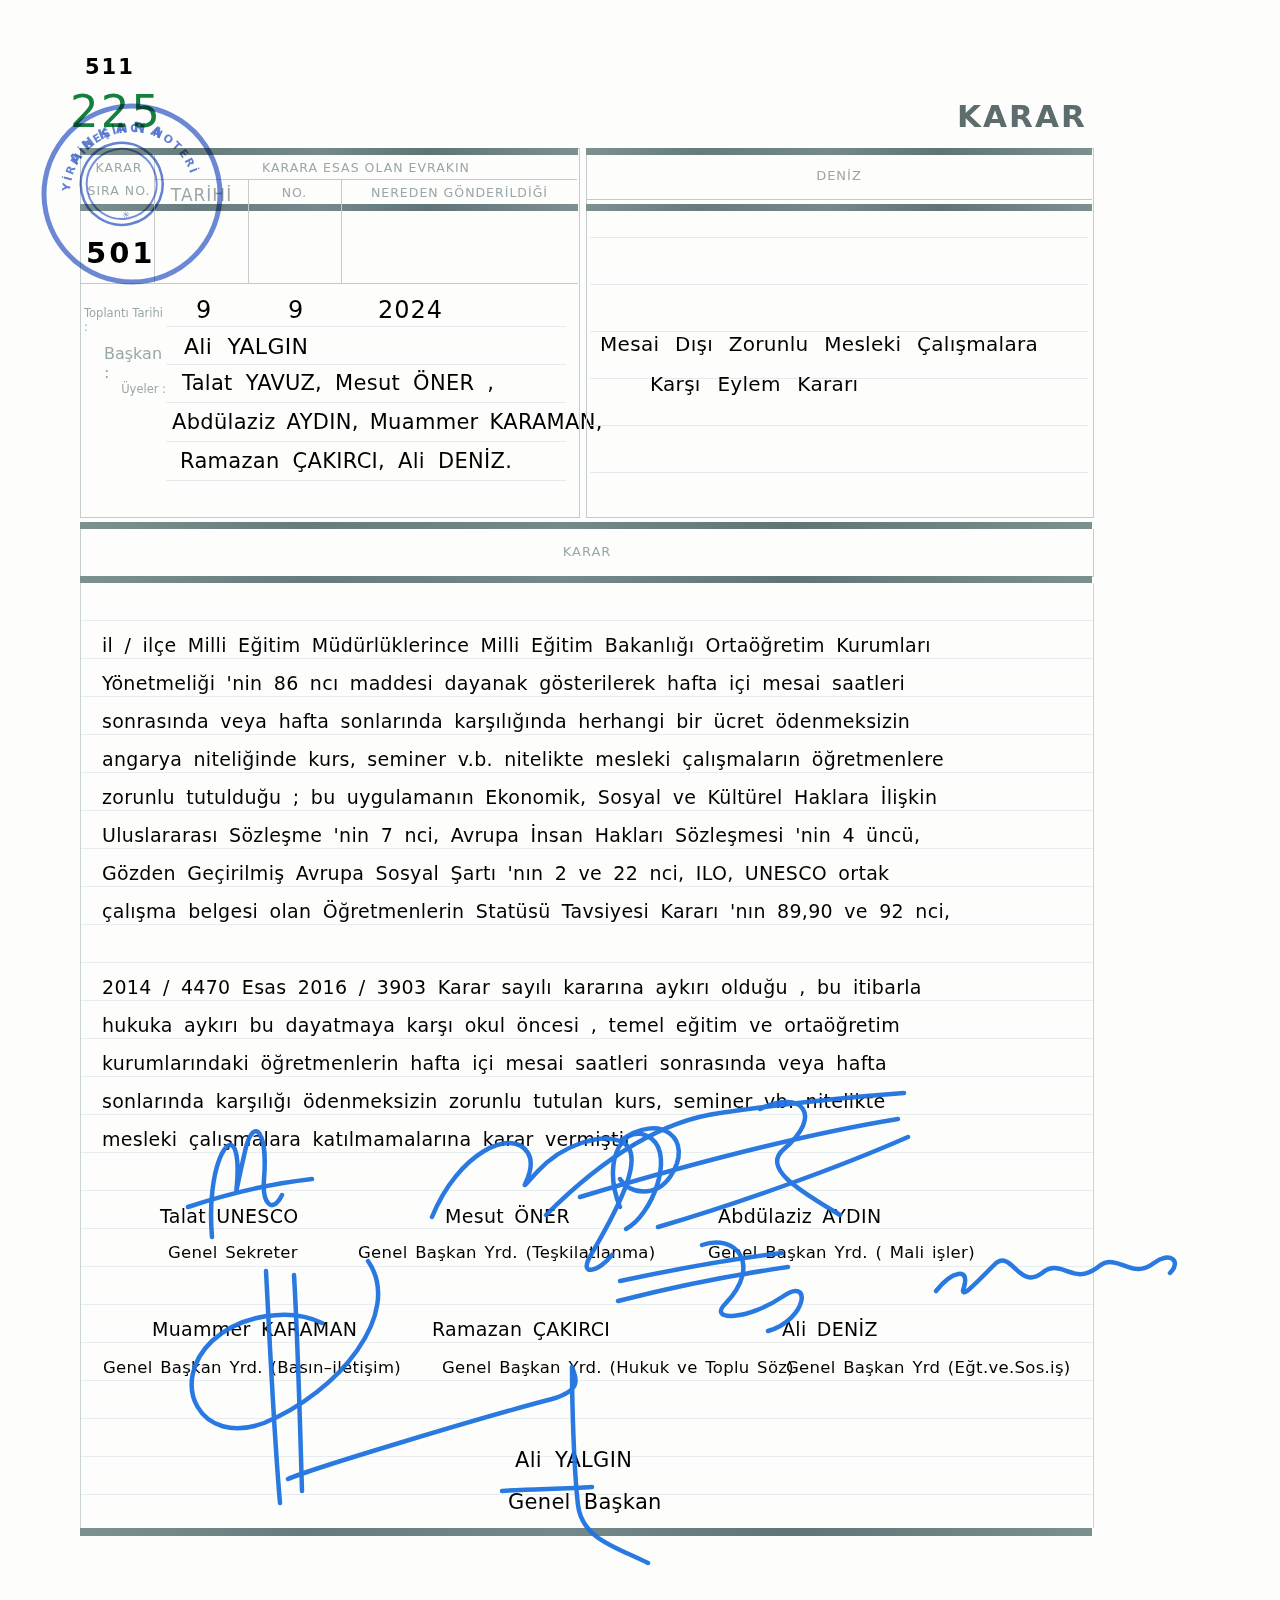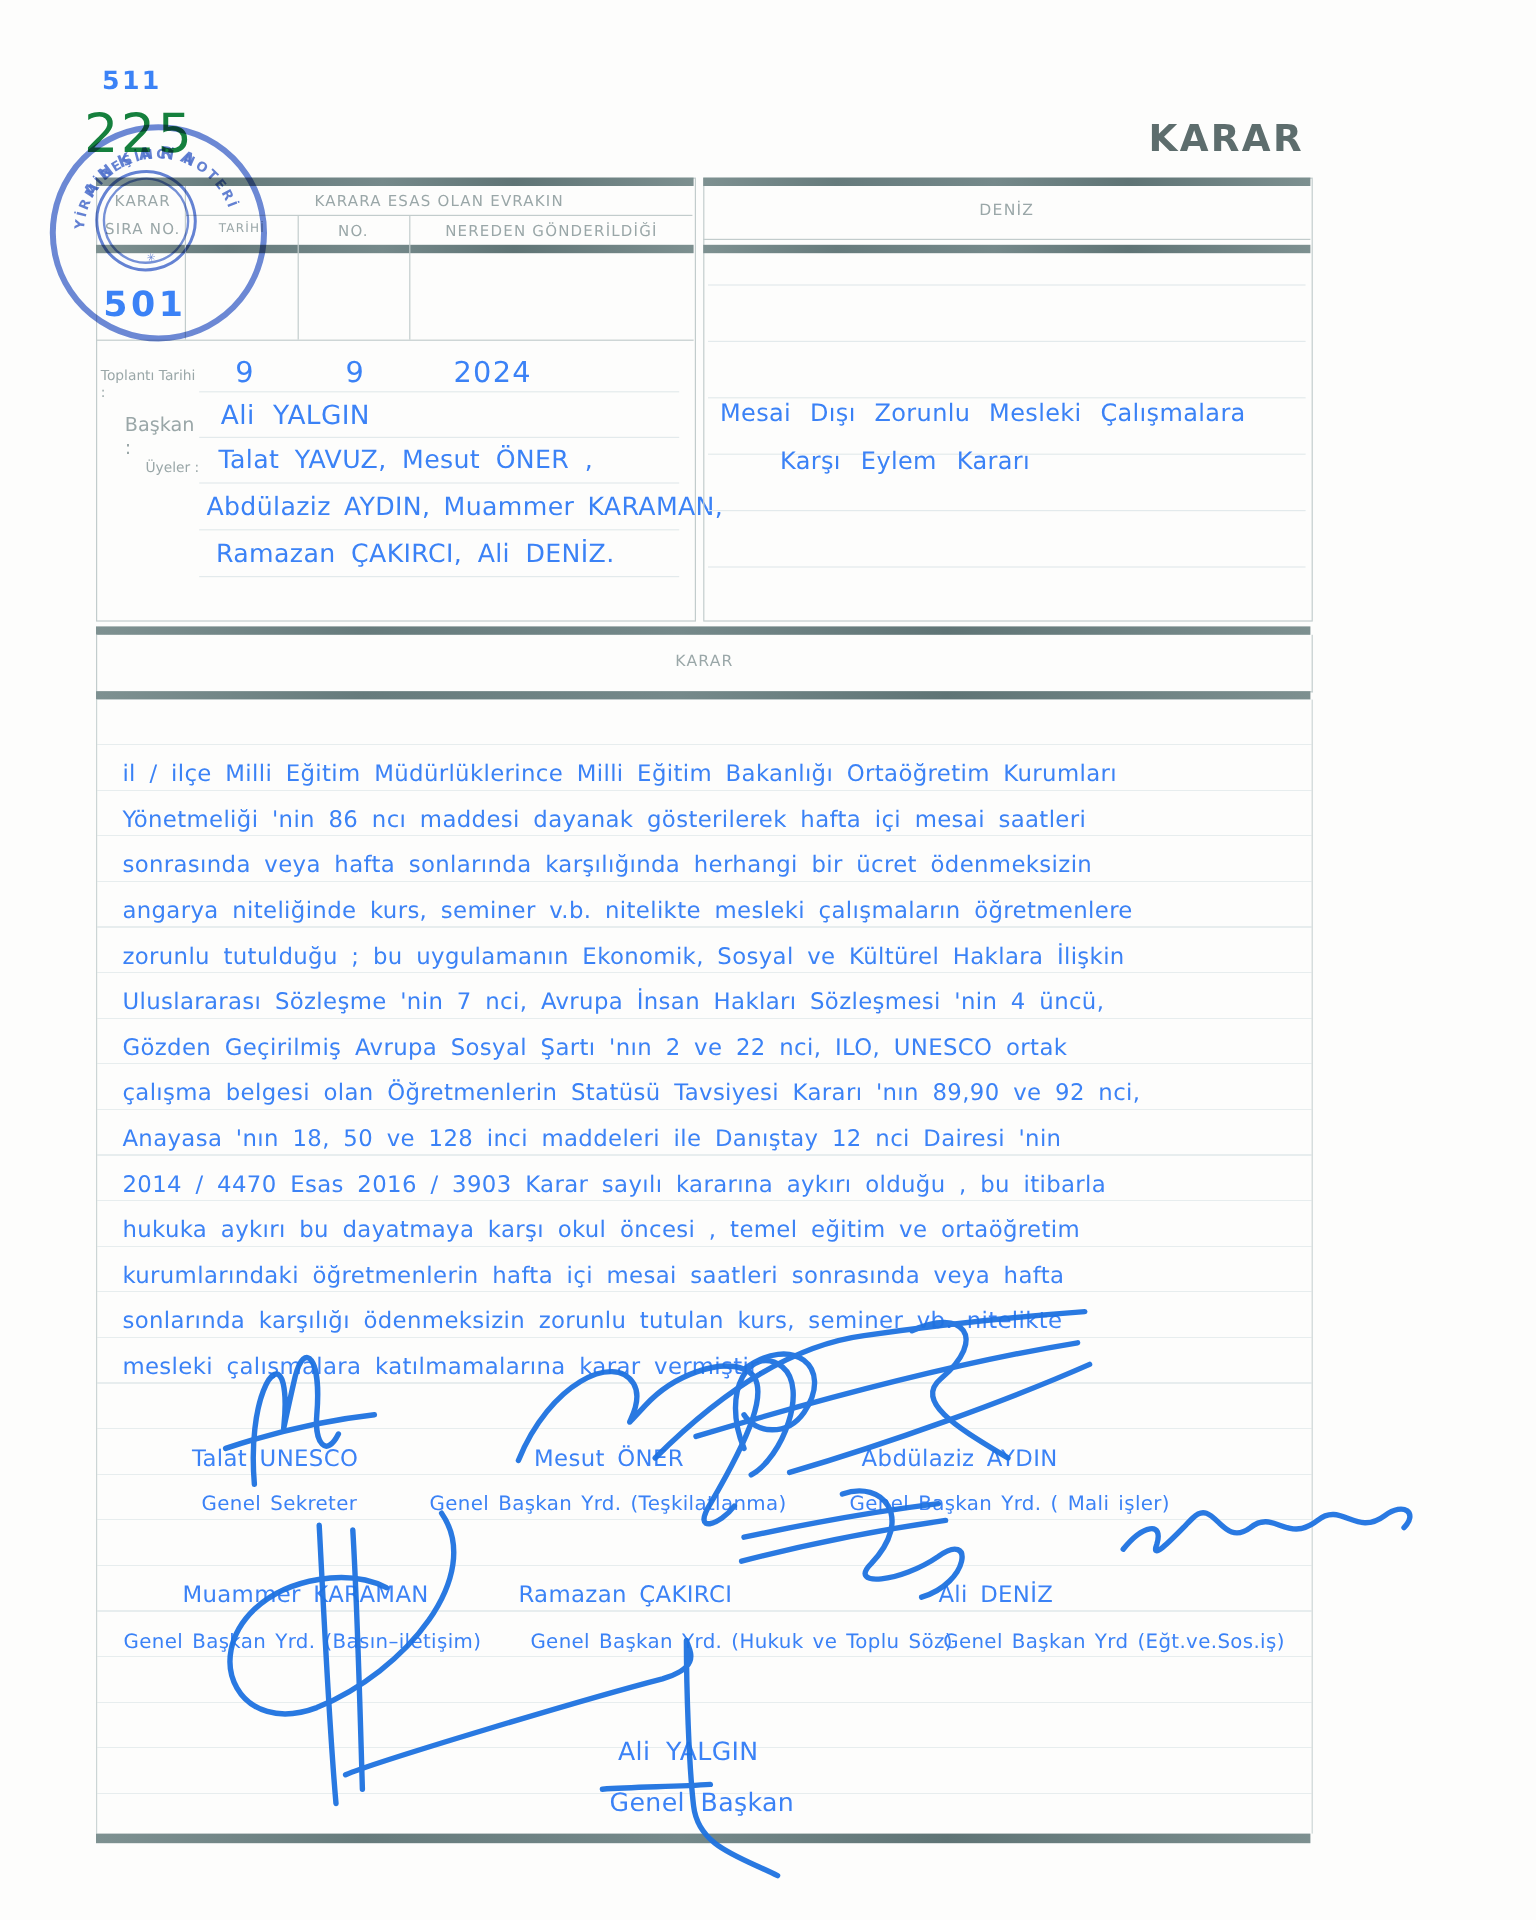--- a/index.html
+++ b/index.html
@@ -4,21 +4,21 @@
 <style>
   html,body{margin:0;padding:0;}
   body{width:1280px;height:1600px;background:#fdfdfc;font-family:"DejaVu Sans",sans-serif;overflow:hidden;}
   #page{position:relative;width:1280px;height:1600px;background:#fdfdfc;}
   .abs{position:absolute;}
   .bar{position:absolute;height:7px;background:linear-gradient(90deg,#7e9191,#667b7c 22%,#75898a 48%,#5f7475 70%,#7d9090);}
   .thinline{position:absolute;height:1px;background:#c2cccc;}
   .rule{position:absolute;height:1px;background:#e3eaec;}
   .vline{position:absolute;width:1px;background:#c2cccc;}
   .printlabel{color:#9aa7a8;letter-spacing:1px;}
-  .hand{color:#3b82f6;letter-spacing:.3px;white-space:nowrap;}
+  .hand{color:#000000;letter-spacing:.3px;white-space:nowrap;}
   .handbody{font-size:19px;word-spacing:5px;}
   .block{position:absolute;border:1px solid #c2cccc;background:transparent;}
   .sigsvg{position:absolute;pointer-events:none;}
   .namehand{font-size:19px;word-spacing:4px;}
   .titlehand{font-size:16.5px;word-spacing:2px;}
 </style>
 </head>
 <body>
 
 <div id="page">
@@ -29,21 +29,21 @@
 
   <div class="abs" style="left:957px;top:98px;font-size:31px;font-weight:bold;color:#5d6d6d;letter-spacing:2px;">KARAR</div>
 
   <div class="block" style="left:80px;top:148px;width:498px;height:368px;"></div>
   <div class="bar" style="left:80px;top:148px;width:498px;"></div>
 
   <div class="abs printlabel" style="left:84px;top:160px;width:70px;text-align:center;font-size:12.5px;">KARAR</div>
   <div class="abs printlabel" style="left:84px;top:183px;width:70px;text-align:center;font-size:12.5px;">SIRA NO.</div>
   <div class="abs printlabel" style="left:155px;top:160px;width:422px;text-align:center;font-size:12.5px;">KARARA ESAS OLAN EVRAKIN</div>
   <div class="thinline" style="left:155px;top:179px;width:422px;"></div>
-  <div class="abs printlabel" style="left:155px;top:185px;width:93px;text-align:center;font-size:10px;">TARİHİ</div>
+  <div class="abs printlabel" style="left:155px;top:185px;width:93px;text-align:center;font-size:17px;">TARİHİ</div>
   <div class="abs printlabel" style="left:248px;top:185px;width:93px;text-align:center;font-size:12.5px;">NO.</div>
   <div class="abs printlabel" style="left:341px;top:185px;width:237px;text-align:center;font-size:12.5px;">NEREDEN GÖNDERİLDİĞİ</div>
   <div class="bar" style="left:80px;top:204px;width:498px;"></div>
 
   <div class="vline" style="left:154px;top:155px;height:128px;"></div>
   <div class="vline" style="left:248px;top:180px;height:103px;"></div>
   <div class="vline" style="left:341px;top:180px;height:103px;"></div>
   <div class="thinline" style="left:80px;top:283px;width:498px;"></div>
 
   <div class="abs printlabel" style="left:84px;top:306px;width:82px;font-size:11.5px;letter-spacing:0;">Toplantı Tarihi :</div>
@@ -87,21 +87,20 @@
   <div class="abs" style="left:80px;top:583px;width:1012px;height:945px;border-left:1px solid #ccd5d5;border-right:1px solid #ccd5d5;background-image:repeating-linear-gradient(180deg,transparent 0,transparent 37px,#e7edee 37px,#e7edee 38px);"></div>
 
   <div class="abs hand handbody" style="left:102px;top:634px;">il / ilçe Milli Eğitim Müdürlüklerince Milli Eğitim Bakanlığı Ortaöğretim Kurumları</div>
   <div class="abs hand handbody" style="left:102px;top:672px;">Yönetmeliği 'nin 86 ncı maddesi dayanak gösterilerek hafta içi mesai saatleri</div>
   <div class="abs hand handbody" style="left:102px;top:710px;">sonrasında veya hafta sonlarında karşılığında herhangi bir ücret ödenmeksizin</div>
   <div class="abs hand handbody" style="left:102px;top:748px;">angarya niteliğinde kurs, seminer v.b. nitelikte mesleki çalışmaların öğretmenlere</div>
   <div class="abs hand handbody" style="left:102px;top:786px;">zorunlu tutulduğu ; bu uygulamanın Ekonomik, Sosyal ve Kültürel Haklara İlişkin</div>
   <div class="abs hand handbody" style="left:102px;top:824px;">Uluslararası Sözleşme 'nin 7 nci, Avrupa İnsan Hakları Sözleşmesi 'nin 4 üncü,</div>
   <div class="abs hand handbody" style="left:102px;top:862px;">Gözden Geçirilmiş Avrupa Sosyal Şartı 'nın 2 ve 22 nci, ILO, UNESCO ortak</div>
   <div class="abs hand handbody" style="left:102px;top:900px;">çalışma belgesi olan Öğretmenlerin Statüsü Tavsiyesi Kararı 'nın 89,90 ve 92 nci,</div>
-  <div class="abs hand handbody" style="left:102px;top:938px;">Anayasa 'nın 18, 50 ve 128 inci maddeleri ile Danıştay 12 nci Dairesi 'nin</div>
   <div class="abs hand handbody" style="left:102px;top:976px;">2014 / 4470 Esas 2016 / 3903 Karar sayılı kararına aykırı olduğu , bu itibarla</div>
   <div class="abs hand handbody" style="left:102px;top:1014px;">hukuka aykırı bu dayatmaya karşı okul öncesi , temel eğitim ve ortaöğretim</div>
   <div class="abs hand handbody" style="left:102px;top:1052px;">kurumlarındaki öğretmenlerin hafta içi mesai saatleri sonrasında veya hafta</div>
   <div class="abs hand handbody" style="left:102px;top:1090px;">sonlarında karşılığı ödenmeksizin zorunlu tutulan kurs, seminer vb. nitelikte</div>
   <div class="abs hand handbody" style="left:102px;top:1128px;">mesleki çalışmalara katılmamalarına karar vermiştir.</div>
 
   <div class="abs hand namehand" style="left:160px;top:1205px;">Talat  UNESCO</div>
   <div class="abs hand namehand" style="left:445px;top:1205px;">Mesut  ÖNER</div>
   <div class="abs hand namehand" style="left:718px;top:1205px;">Abdülaziz  AYDIN</div>
   <div class="abs hand titlehand" style="left:168px;top:1243px;">Genel Sekreter</div>

